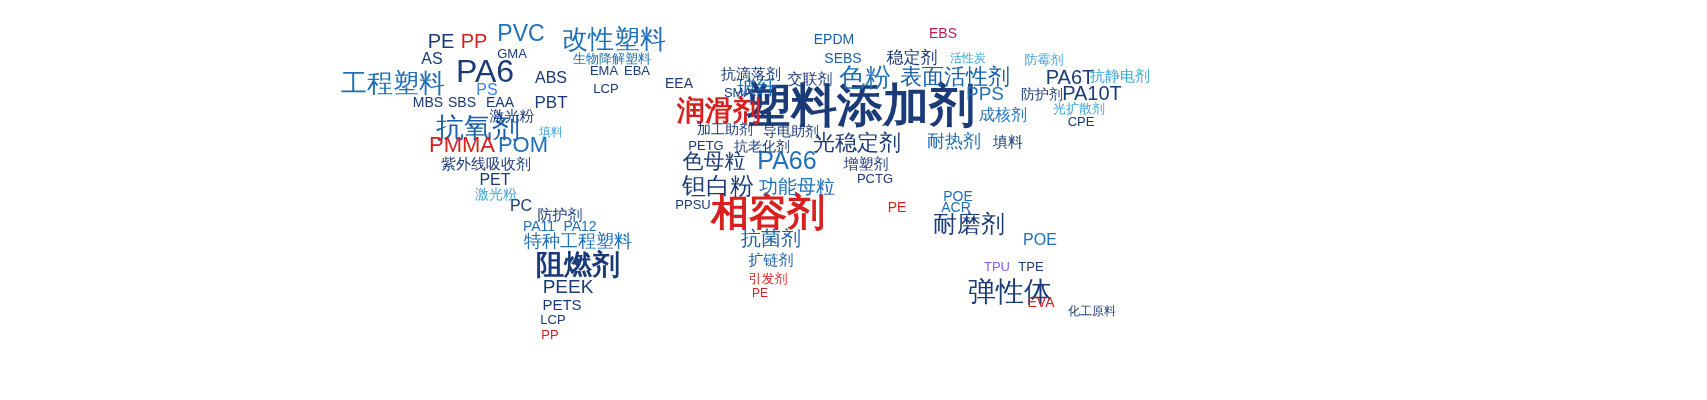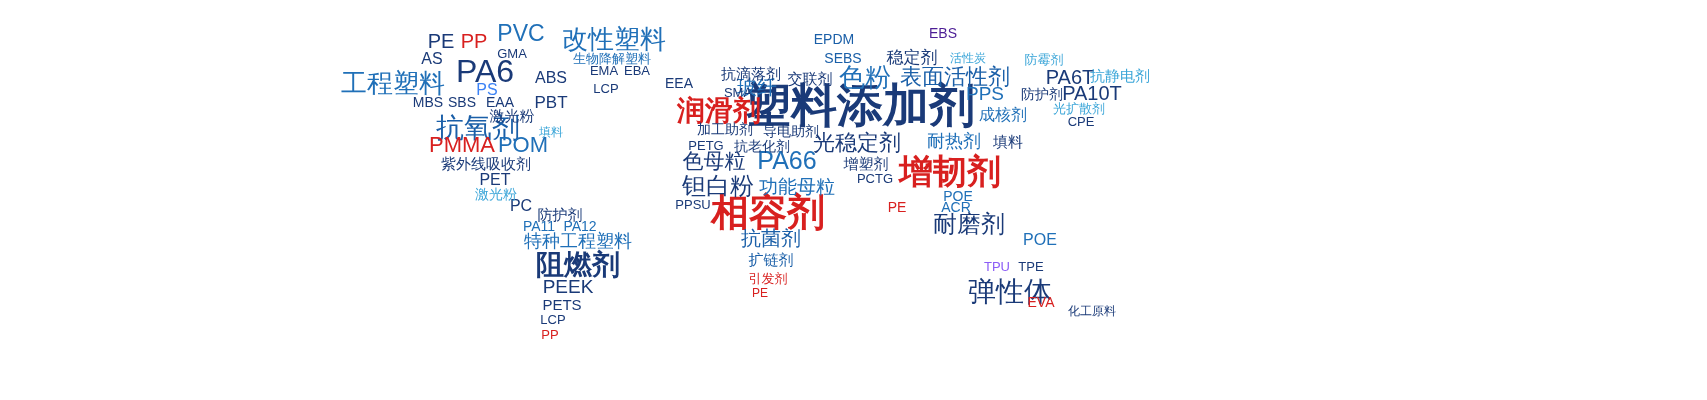--- a/index.html
+++ b/index.html
@@ -26,21 +26,20 @@
   }
   .w-bold { font-weight: 700; }
   .w-reg  { font-weight: 400; }
 </style>
 </head>
 <body>
 
 <div id="cloud-canvas" style="width: 1707px; height: 400px; background: rgb(255, 255, 255);">
     <span class="word w-bold" style="left: 860px; top: 105px; font-size: 46px; color: rgb(26, 58, 120);">塑料添加剂</span>
     <span class="word w-bold" style="left: 768px; top: 212px; font-size: 38px; color: rgb(216, 32, 31);">相容剂</span>
-    <span class="word w-bold" style="left: 950px; top: 171px; font-size: 34px; color: rgb(216, 32, 31);">增韧剂</span>
     <span class="word w-bold" style="left: 719px; top: 111px; font-size: 28px; color: rgb(216, 32, 31);">润滑剂</span>
     <span class="word w-bold" style="left: 578px; top: 265px; font-size: 28px; color: rgb(26, 58, 120);">阻燃剂</span>
     <span class="word w-reg" style="left: 393px; top: 83px; font-size: 26px; color: rgb(32, 112, 184);">工程塑料</span>
     <span class="word w-reg" style="left: 478px; top: 128px; font-size: 28px; color: rgb(26, 95, 168);">抗氧剂</span>
     <span class="word w-reg" style="left: 614px; top: 39px; font-size: 26px; color: rgb(32, 112, 184);">改性塑料</span>
     <span class="word w-reg" style="left: 955px; top: 77px; font-size: 22px; color: rgb(26, 95, 168);">表面活性剂</span>
     <span class="word w-reg" style="left: 857px; top: 143px; font-size: 22px; color: rgb(26, 58, 120);">光稳定剂</span>
     <span class="word w-reg" style="left: 1010px; top: 292px; font-size: 28px; color: rgb(26, 58, 120);">弹性体</span>
     <span class="word w-reg" style="left: 969px; top: 224px; font-size: 24px; color: rgb(26, 58, 120);">耐磨剂</span>
     <span class="word w-reg" style="left: 718px; top: 186px; font-size: 24px; color: rgb(26, 58, 120);">钽白粉</span>
@@ -78,21 +77,21 @@
     <span class="word w-reg" style="left: 679px; top: 83px; font-size: 14px; color: rgb(26, 58, 120);">EEA</span>
     <span class="word w-reg" style="left: 604px; top: 70px; font-size: 13px; color: rgb(26, 58, 120);">EMA</span>
     <span class="word w-reg" style="left: 637px; top: 70px; font-size: 13px; color: rgb(26, 58, 120);">EBA</span>
     <span class="word w-reg" style="left: 606px; top: 88px; font-size: 13px; color: rgb(26, 58, 120);">LCP</span>
     <span class="word w-reg" style="left: 553px; top: 319px; font-size: 13px; color: rgb(26, 58, 120);">LCP</span>
     <span class="word w-reg" style="left: 550px; top: 334px; font-size: 13px; color: rgb(216, 32, 31);">PP</span>
     <span class="word w-reg" style="left: 512px; top: 53px; font-size: 13px; color: rgb(26, 58, 120);">GMA</span>
     <span class="word w-reg" style="left: 738px; top: 92px; font-size: 13px; color: rgb(26, 58, 120);">SMA</span>
     <span class="word w-reg" style="left: 843px; top: 58px; font-size: 14px; color: rgb(26, 95, 168);">SEBS</span>
     <span class="word w-reg" style="left: 834px; top: 39px; font-size: 14px; color: rgb(26, 95, 168);">EPDM</span>
-    <span class="word w-reg" style="left: 943px; top: 33px; font-size: 14px; color: #4c1d95;">EBS</span>
+    <span class="word w-reg" style="left: 943px; top: 33px; font-size: 14px; color: #be185d;">EBS</span>
     <span class="word w-reg" style="left: 706px; top: 145px; font-size: 13px; color: rgb(26, 58, 120);">PETG</span>
     <span class="word w-reg" style="left: 875px; top: 178px; font-size: 13px; color: rgb(26, 58, 120);">PCTG</span>
     <span class="word w-reg" style="left: 693px; top: 204px; font-size: 13px; color: rgb(26, 58, 120);">PPSU</span>
     <span class="word w-reg" style="left: 539px; top: 226px; font-size: 14px; color: rgb(32, 112, 184);">PA11</span>
     <span class="word w-reg" style="left: 580px; top: 226px; font-size: 14px; color: rgb(32, 112, 184);">PA12</span>
     <span class="word w-reg" style="left: 1081px; top: 121px; font-size: 13px; color: rgb(26, 58, 120);">CPE</span>
     <span class="word w-reg" style="left: 958px; top: 196px; font-size: 14px; color: rgb(32, 112, 184);">POE</span>
     <span class="word w-reg" style="left: 956px; top: 207px; font-size: 14px; color: rgb(32, 112, 184);">ACR</span>
     <span class="word w-reg" style="left: 1040px; top: 240px; font-size: 16px; color: rgb(32, 112, 184);">POE</span>
     <span class="word w-reg" style="left: 997px; top: 266px; font-size: 13px; color: #8b5cf6;">TPU</span>

